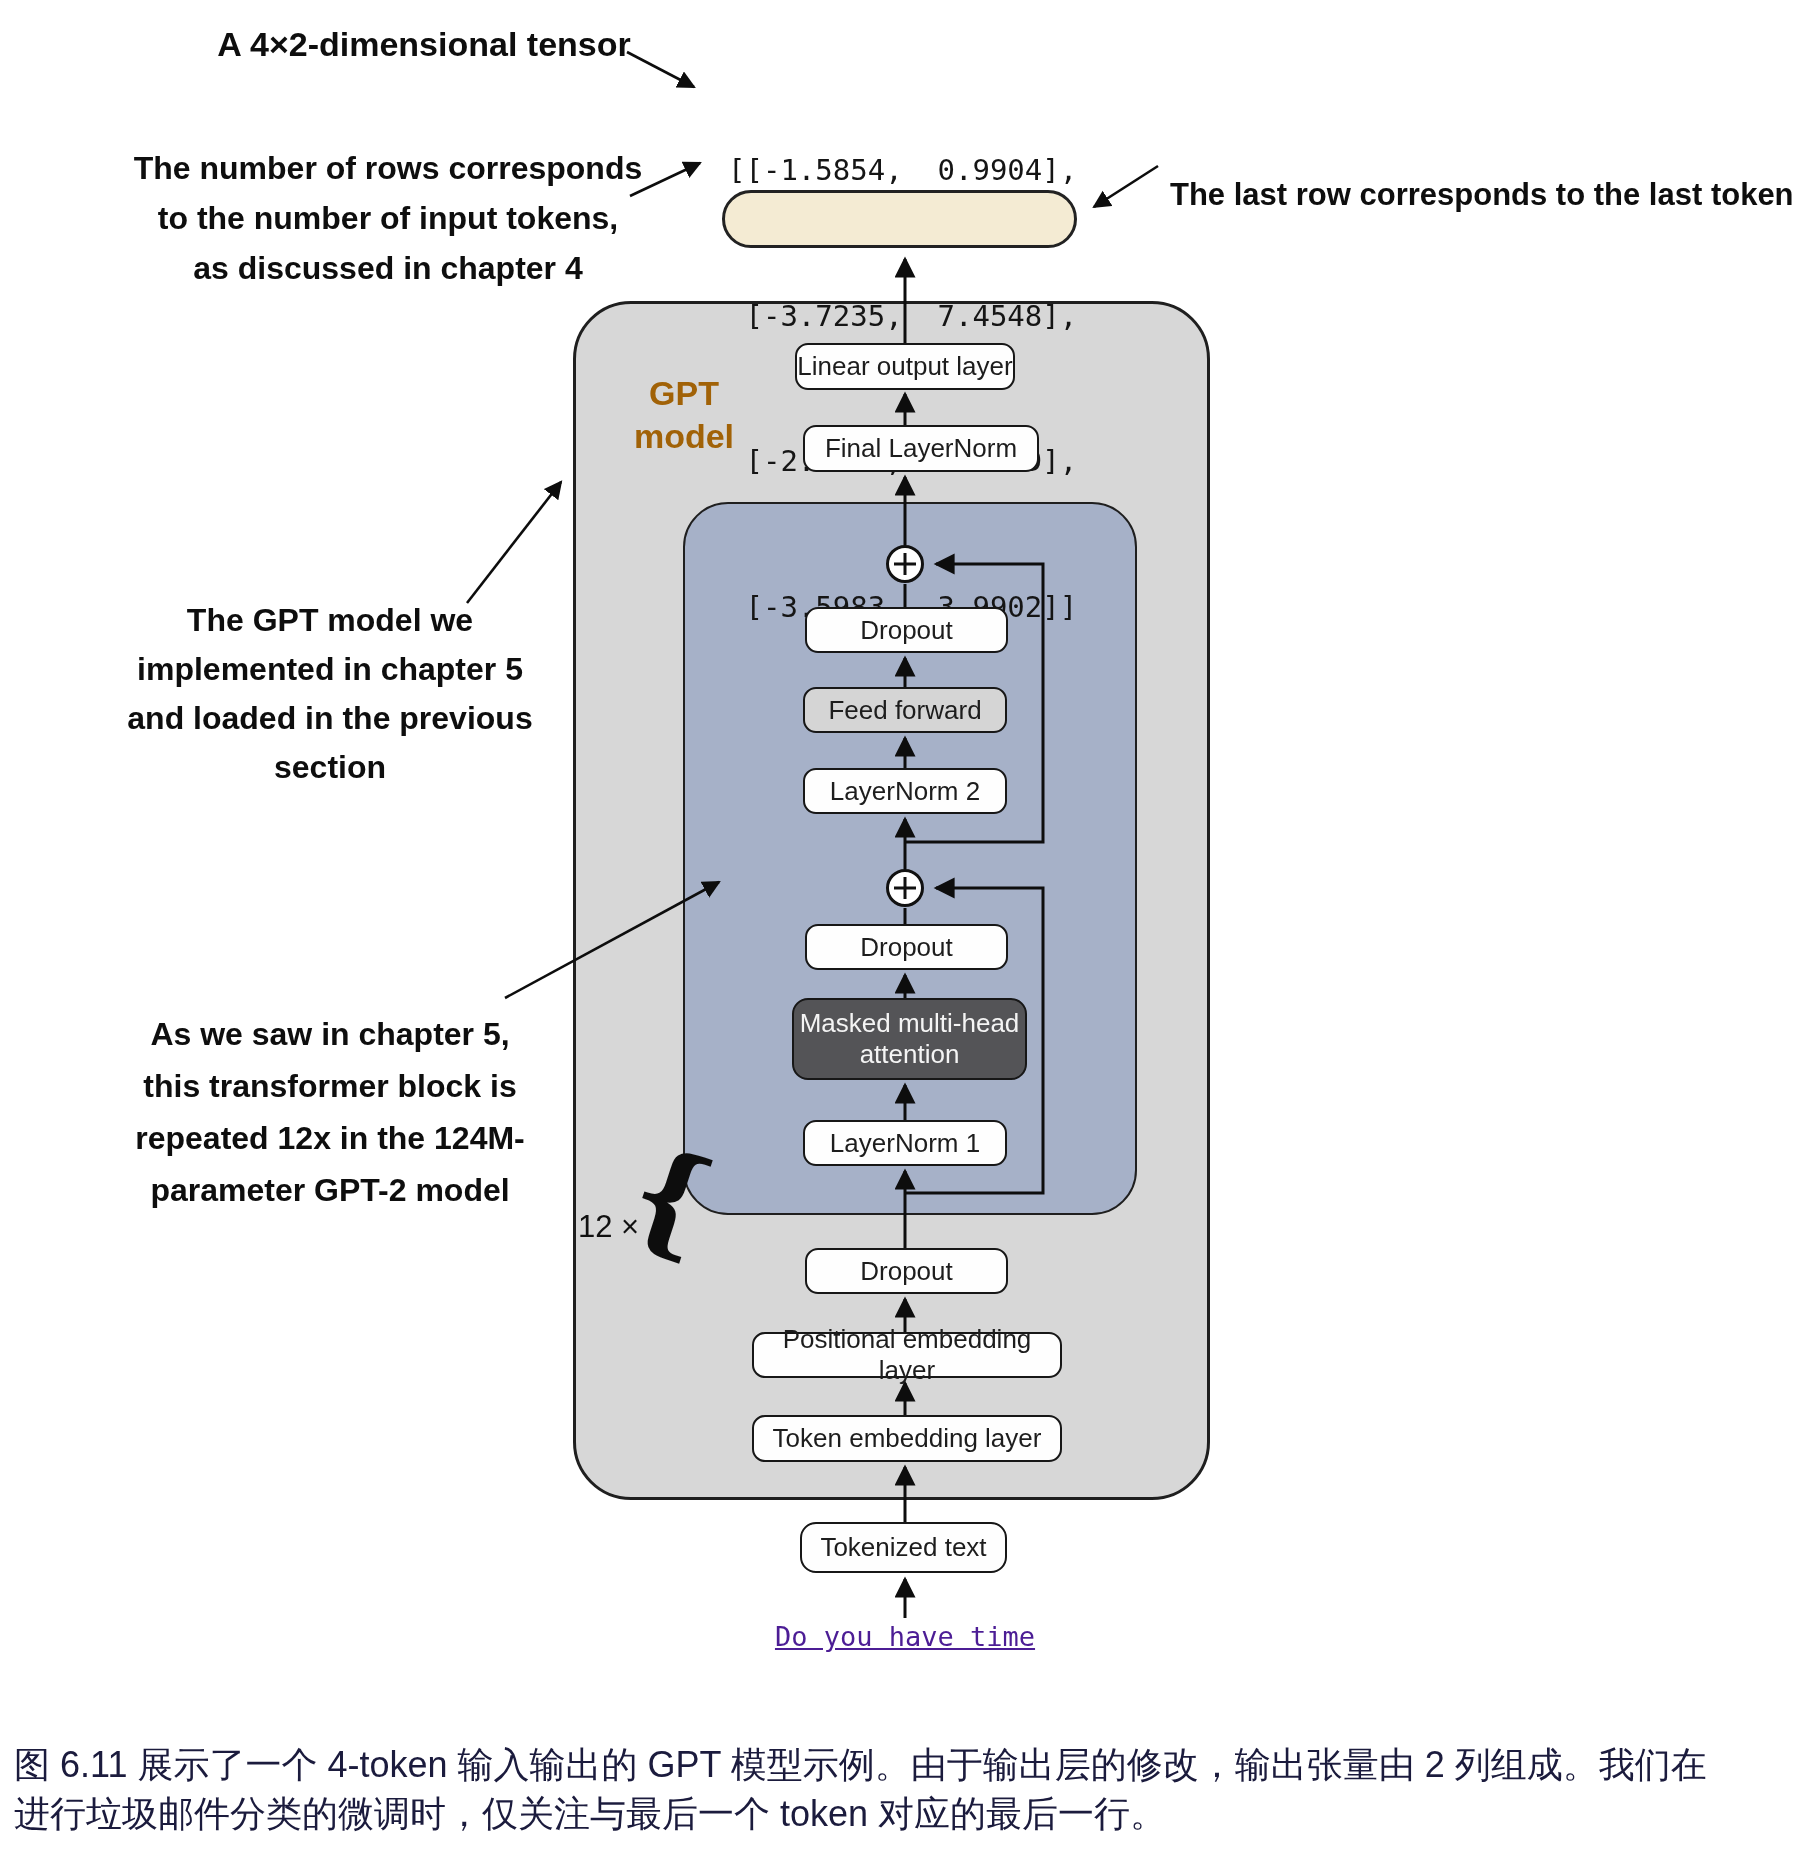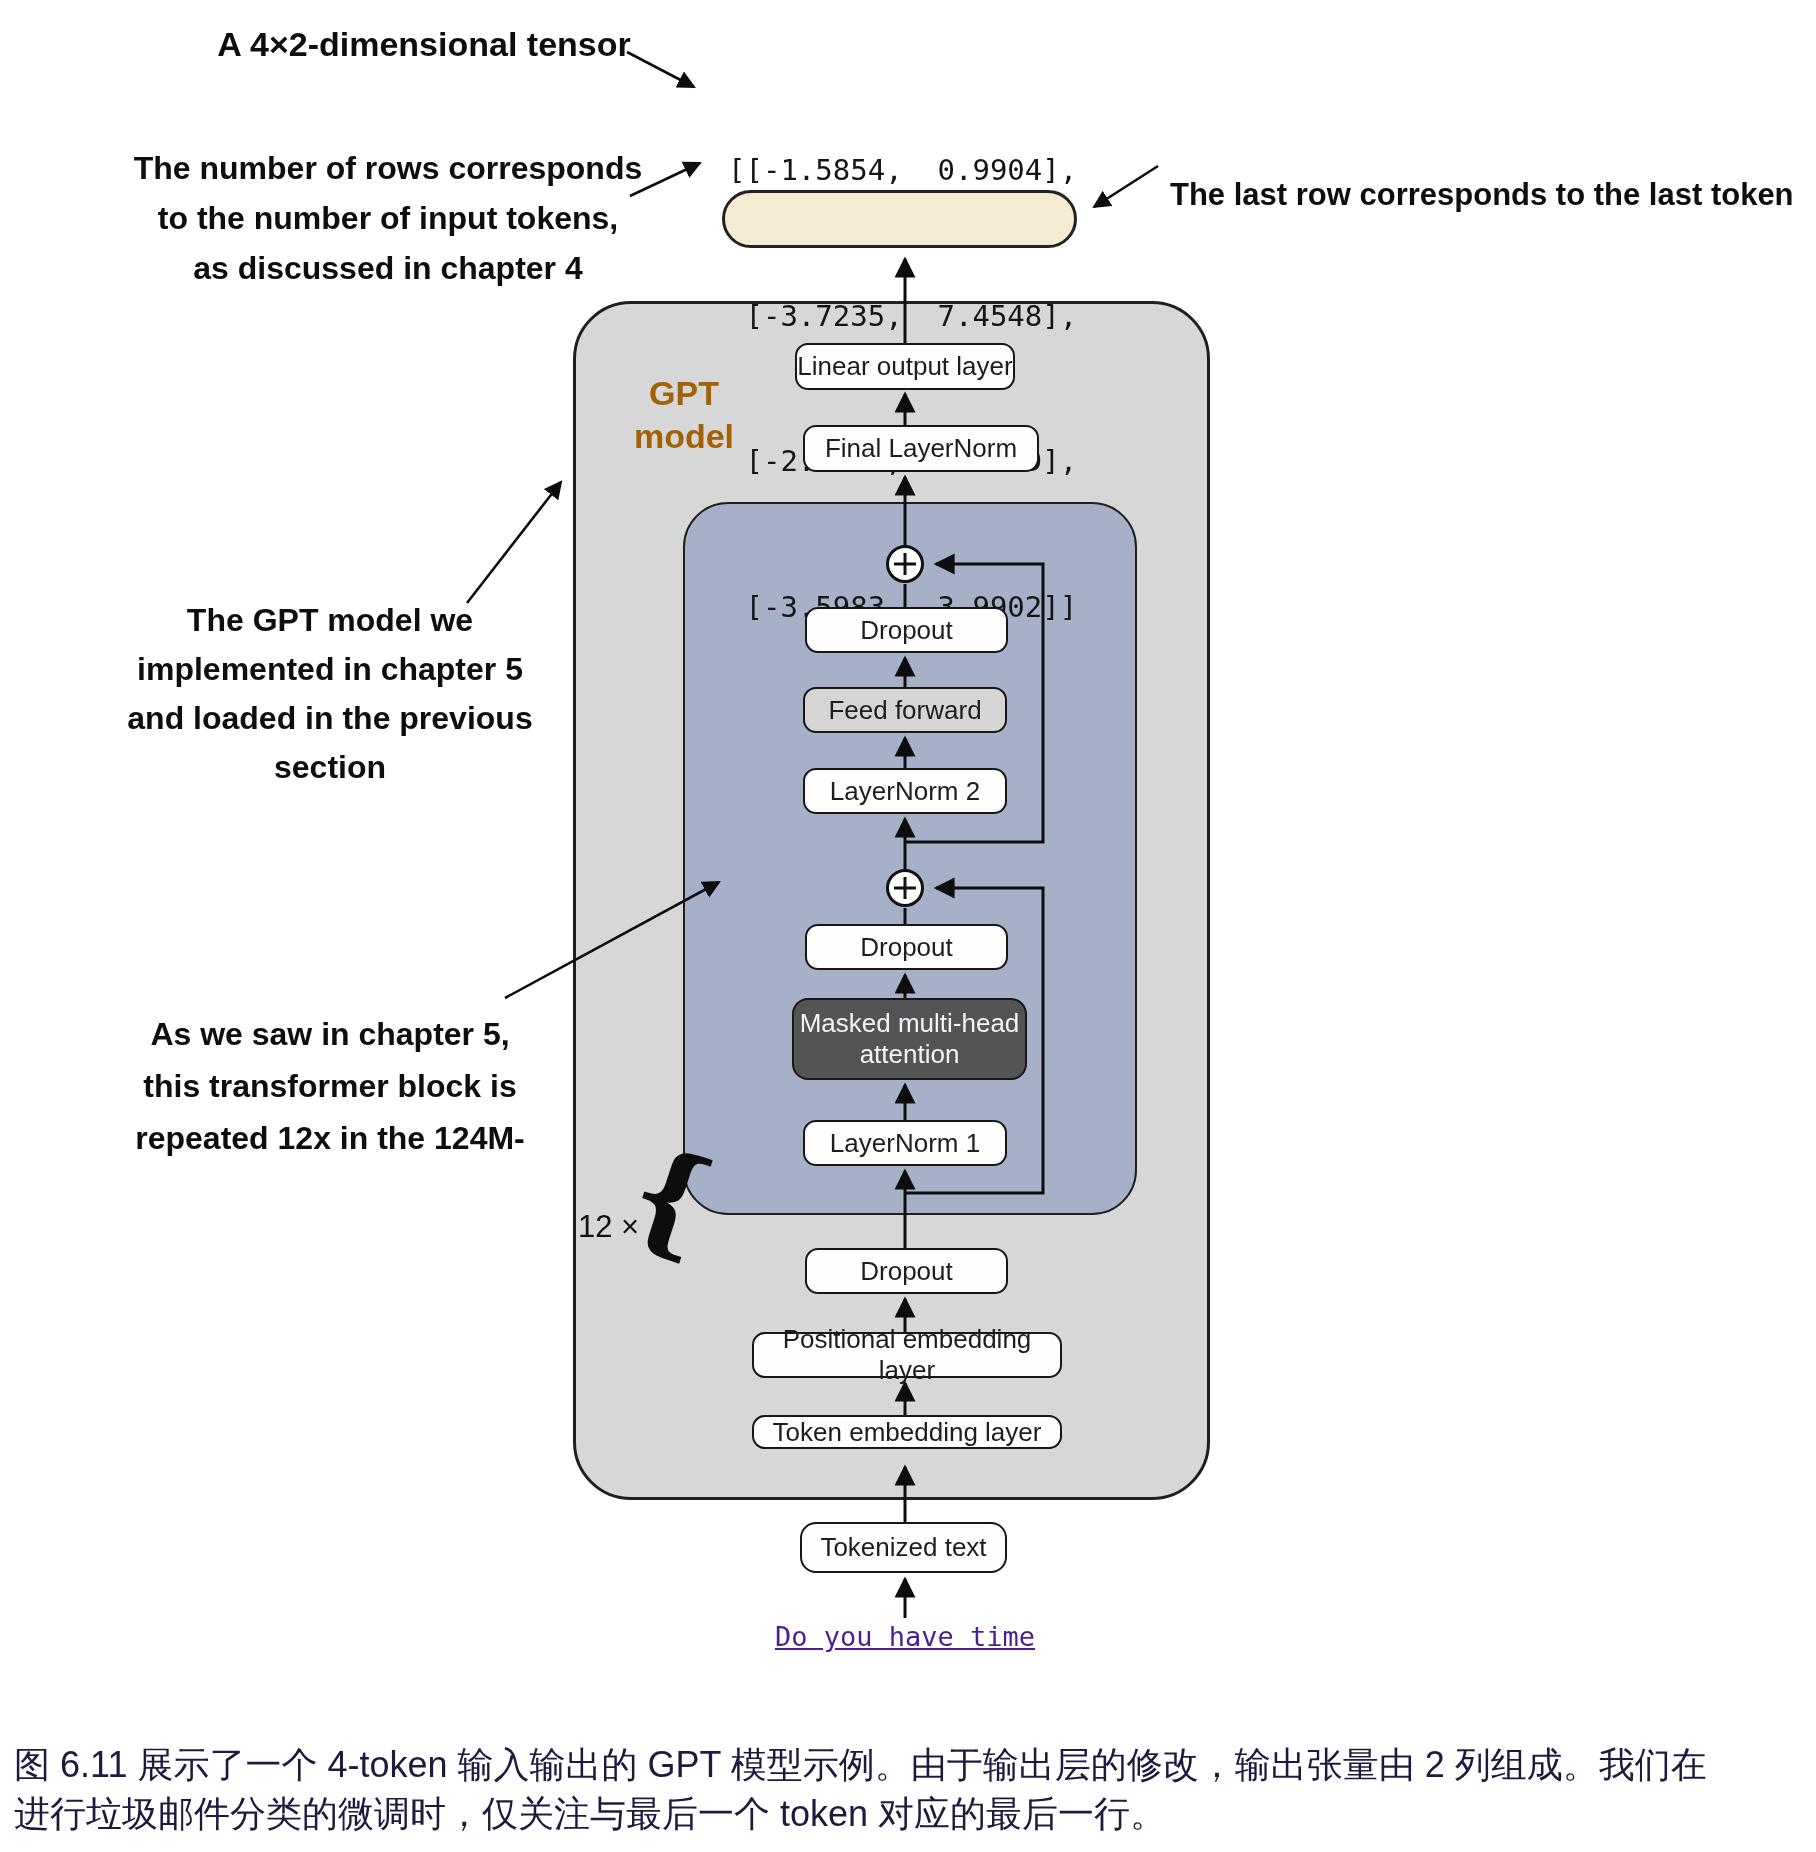--- a/index.html
+++ b/index.html
@@ -150,20 +150,21 @@
     <div>The GPT model we</div>
     <div>implemented in chapter 5</div>
     <div>and loaded in the previous</div>
     <div>section</div>
   </div>
 
   <div class="note" style="left:90px; top:1008px; width:480px; line-height:52px;">
     <div>As we saw in chapter 5,</div>
     <div>this transformer block is</div>
     <div>repeated 12x in the 124M-</div>
+    <div>parameter GPT-2 model</div>
   </div>
 
   <div class="abs gpt-title">
     <span>GPT</span>
     <span>model</span>
   </div>
 
   <div class="abs repeat-label">12 ×</div>
   <div class="abs brace">{</div>
 
@@ -178,21 +179,21 @@
 
   <div class="plus-circle" style="left:886px; top:869px;"></div>
 
   <div class="node" style="left:805px; top:924px; width:203px; height:46px;">Dropout</div>
   <div class="node dark" style="left:792px; top:998px; width:235px; height:82px;">Masked multi-head
 attention</div>
   <div class="node" style="left:803px; top:1120px; width:204px; height:46px;">LayerNorm 1</div>
 
   <div class="node" style="left:805px; top:1248px; width:203px; height:46px;">Dropout</div>
   <div class="node" style="left:752px; top:1332px; width:310px; height:46px;">Positional embedding layer</div>
-  <div class="node" style="left:752px; top:1415px; width:310px; height:34px;">Token embedding layer</div>
+  <div class="node" style="left:752px; top:1415px; width:310px; height:47px;">Token embedding layer</div>
   <div class="node" style="left:800px; top:1522px; width:207px; height:51px; border-radius:16px;">Tokenized text</div>
 
   <div class="abs input-text">Do you have time</div>
 
   <div class="abs caption">
     <span>图 6.11 展示了一个 4-token 输入输出的 GPT 模型示例。由于输出层的修改，输出张量由 2 列组成。我们在</span>
     <span>进行垃圾邮件分类的微调时，仅关注与最后一个 token 对应的最后一行。</span>
   </div>
 
 </div>

